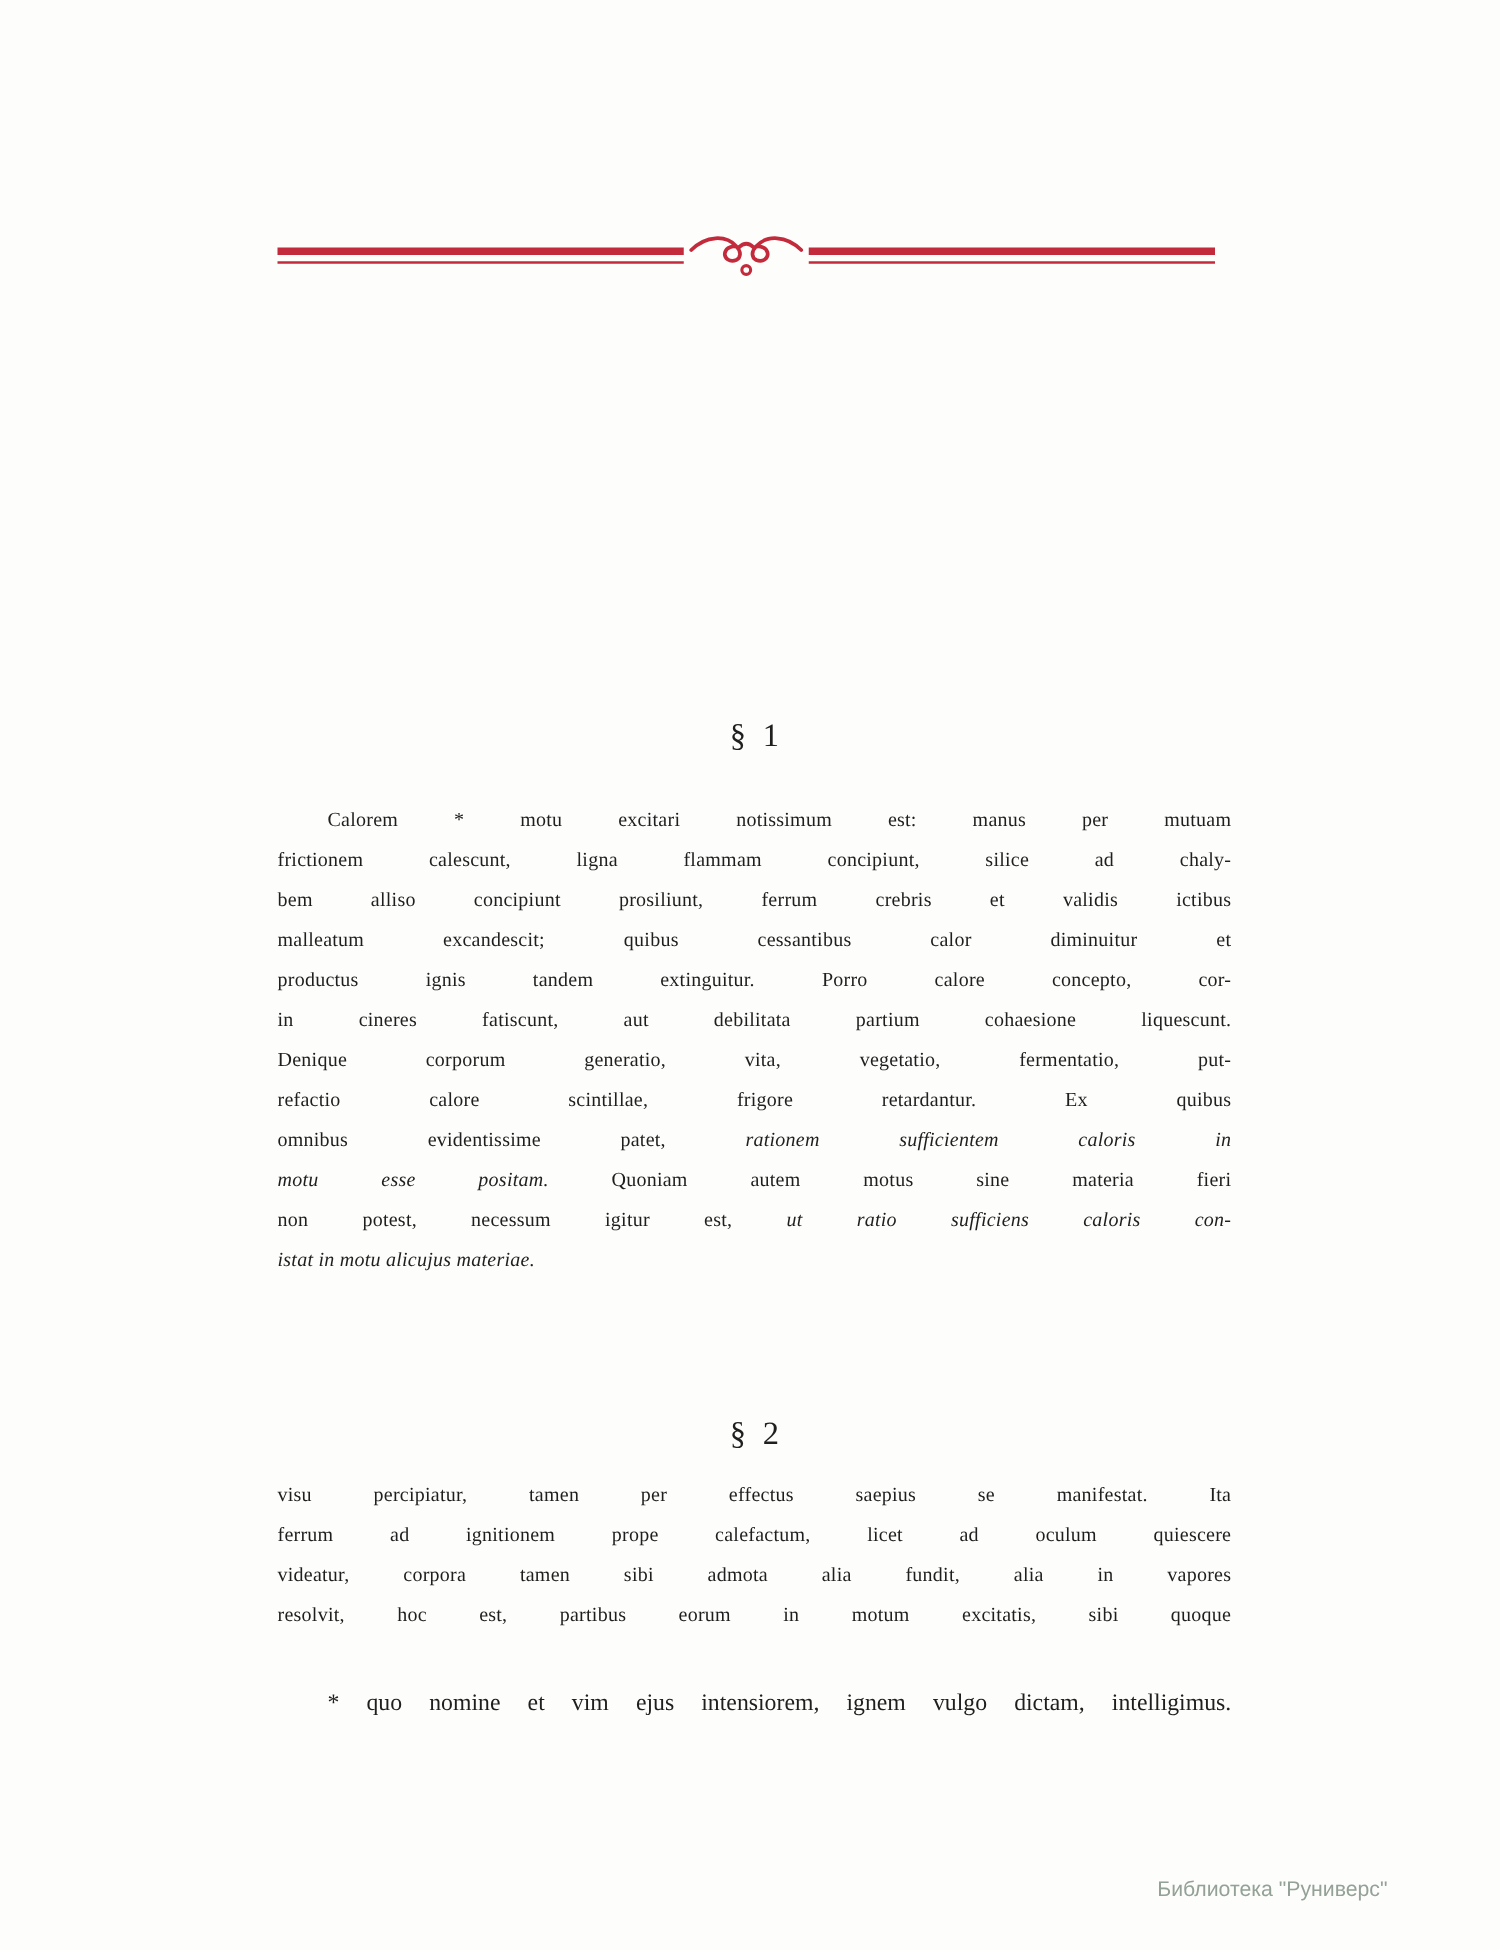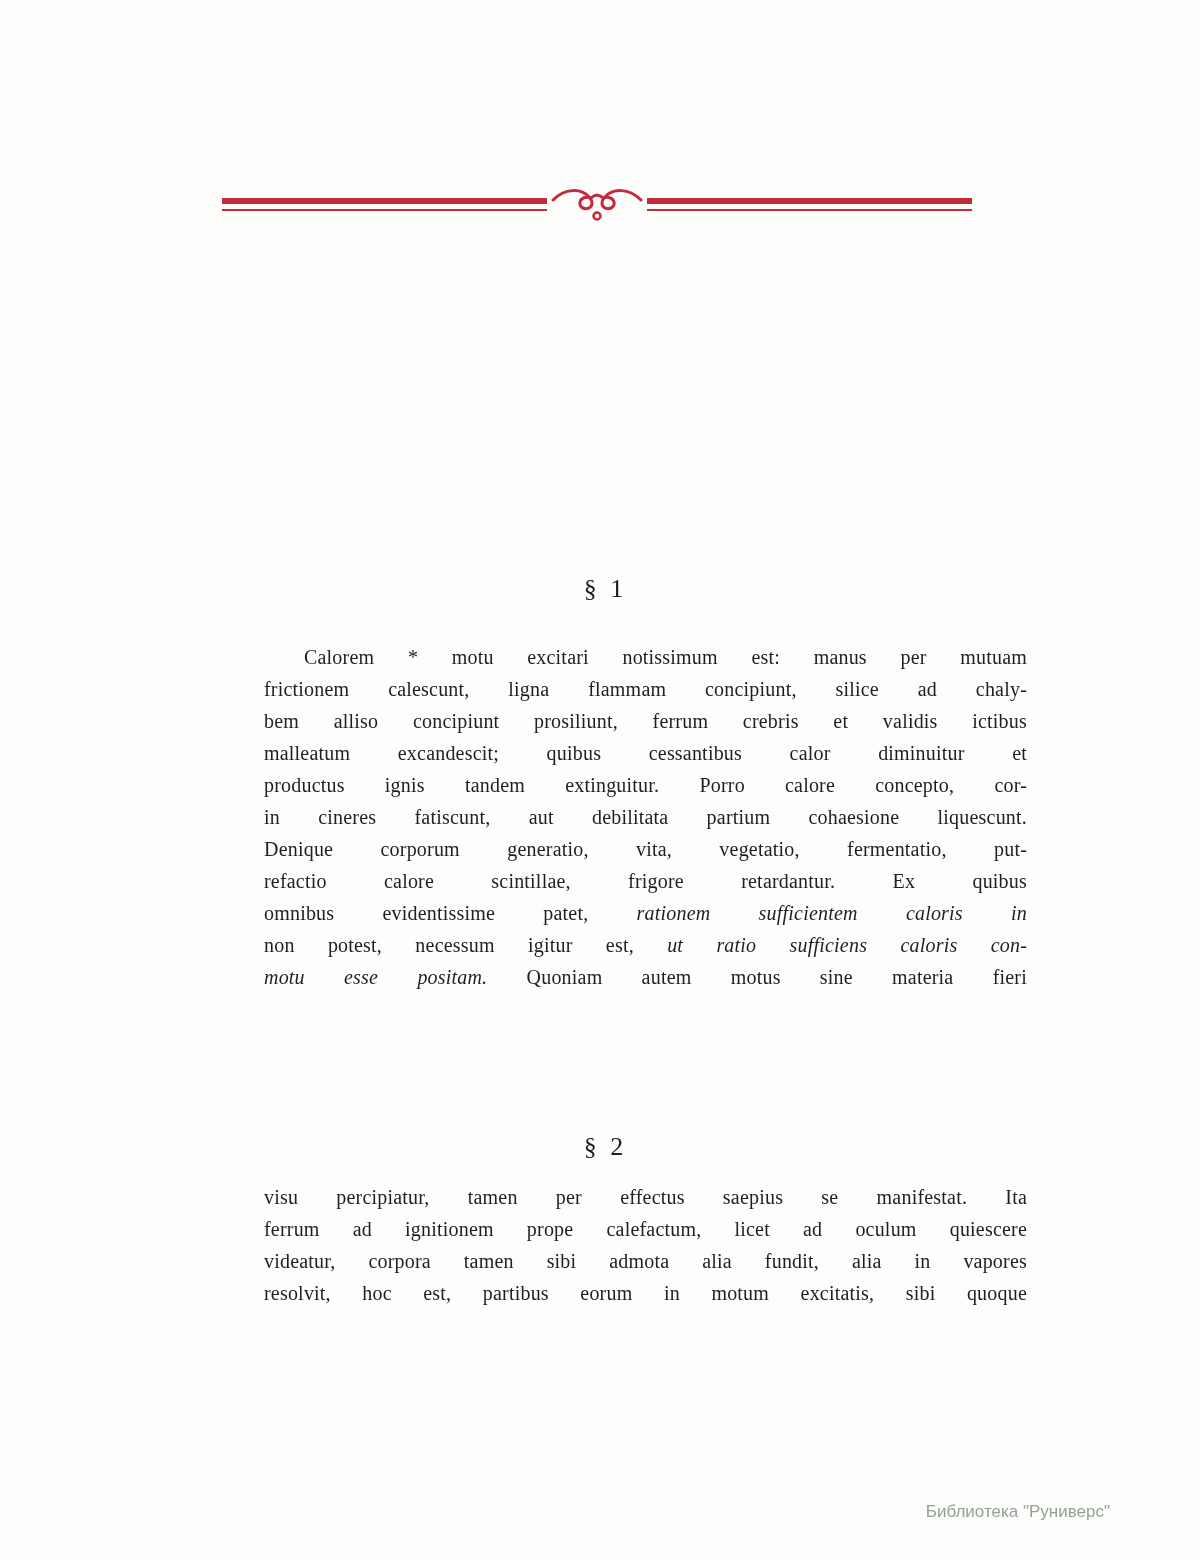--- a/index.html
+++ b/index.html
@@ -37,23 +37,22 @@
     text-align:center;
     font-size:26px;line-height:30px;font-weight:normal;
     word-spacing:7px;
   }
   .heading-1{top:574px;}
   .heading-2{top:1132px;}
 
   
   .paragraph{
     position:absolute;left:222px;width:763px;
-    font-size:20px;
+    font-size:16px;
     letter-spacing:0.2px;
-    margin-left:42px;
   }
   .para-1{top:641px;}
   .para-2{top:1181px;}
   .line{
     height:32px;line-height:32px;
     text-align:justify;
     text-align-last:justify;
     white-space:nowrap;
     white-space:normal;
   }
@@ -100,29 +99,31 @@
   <div class="paragraph para-1">
       <div class="line indent"><span>Calorem * motu excitari notissimum est: manus per mutuam</span></div>
       <div class="line"><span>frictionem calescunt, ligna flammam concipiunt, silice ad chaly-</span></div>
       <div class="line"><span>bem alliso concipiunt prosiliunt, ferrum crebris et validis ictibus</span></div>
       <div class="line"><span>malleatum excandescit; quibus cessantibus calor diminuitur et</span></div>
       <div class="line"><span>productus ignis tandem extinguitur. Porro calore concepto, cor-</span></div>
       <div class="line"><span>in cineres fatiscunt, aut debilitata partium cohaesione liquescunt.</span></div>
       <div class="line"><span>Denique corporum generatio, vita, vegetatio, fermentatio, put-</span></div>
       <div class="line"><span>refactio calore scintillae, frigore retardantur. Ex quibus</span></div>
       <div class="line"><span>omnibus evidentissime patet, </span><span class="it">rationem sufficientem caloris in</span></div>
+      <div class="line"><span class="it">motu esse positam.</span><span> Quoniam autem motus sine materia fieri</span></div>
       <div class="line"><span>non potest, necessum igitur est, </span><span class="it">ut ratio sufficiens caloris con-</span></div>
-      <div class="line"><span class="it">motu esse positam.</span><span> Quoniam autem motus sine materia fieri</span></div>
+      <div class="line lastline"><span class="it">istat in motu alicujus materiae.</span></div>
     </div>
 
   <h2 class="section-heading heading-2">§ 2</h2>
 
   <div class="paragraph para-2">
       <div class="line"><span>visu percipiatur, tamen per effectus saepius se manifestat. Ita</span></div>
       <div class="line"><span>ferrum ad ignitionem prope calefactum, licet ad oculum quiescere</span></div>
       <div class="line"><span>videatur, corpora tamen sibi admota alia fundit, alia in vapores</span></div>
       <div class="line"><span>resolvit, hoc est, partibus eorum in motum excitatis, sibi quoque</span></div>
     </div>
 
+  <div class="footnote">* quo nomine et vim ejus intensiorem, ignem vulgo dictam, intelligimus.</div>
 
   <div class="watermark">Библиотека "Руниверс"</div>
 
 </div>
 
 </body></html>

